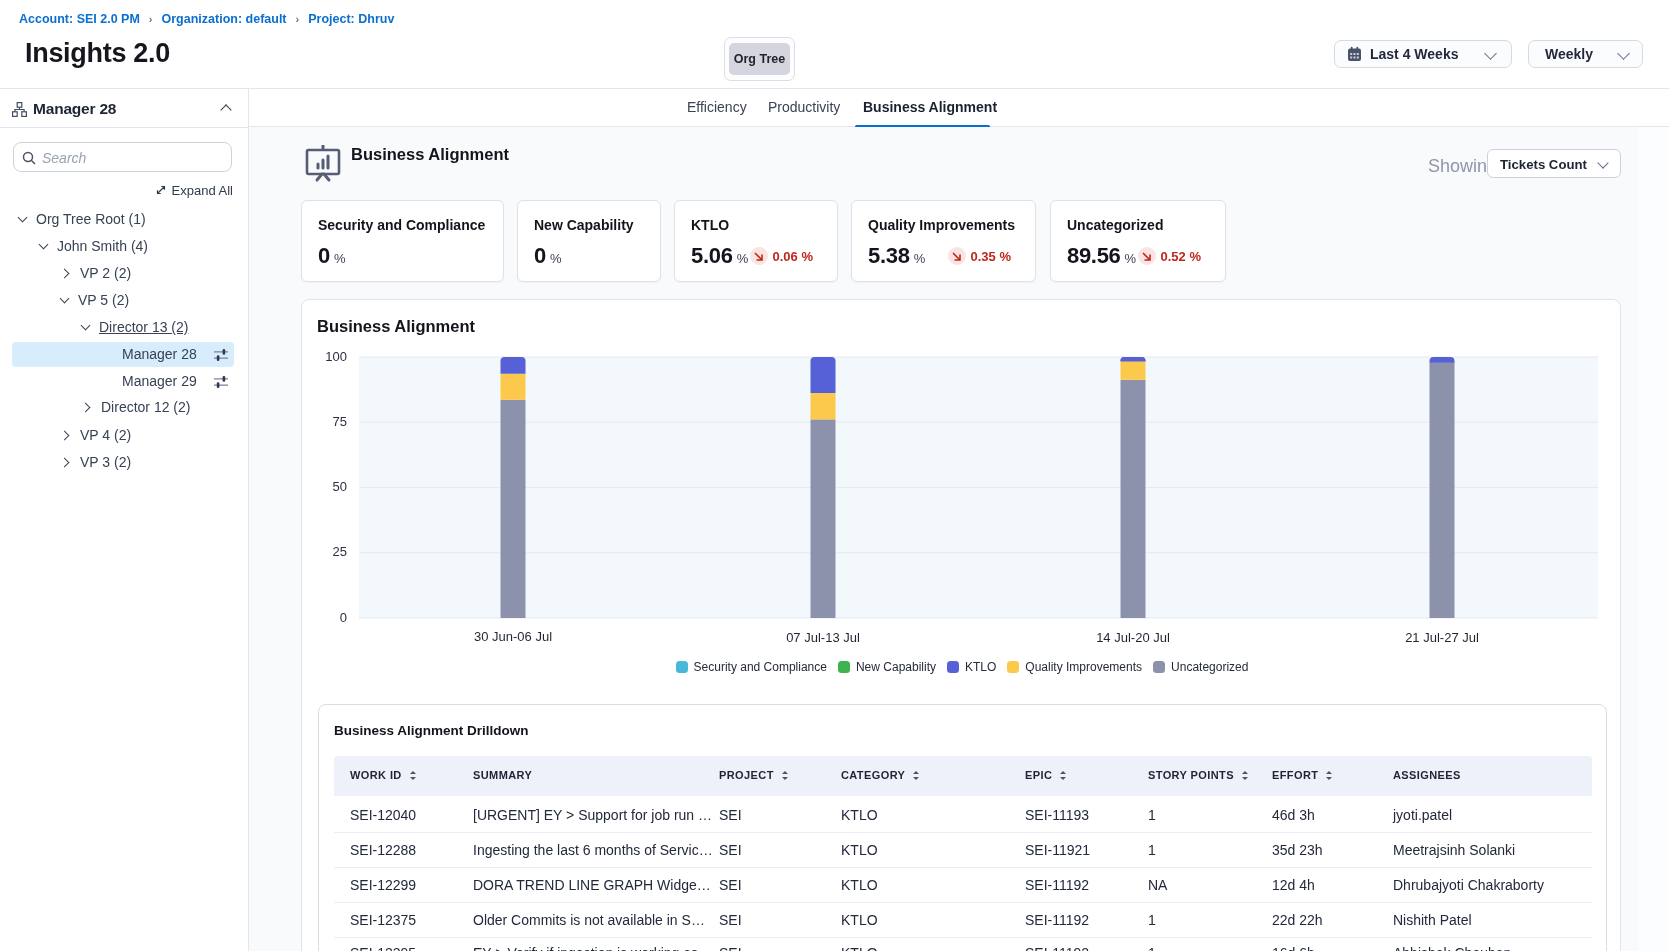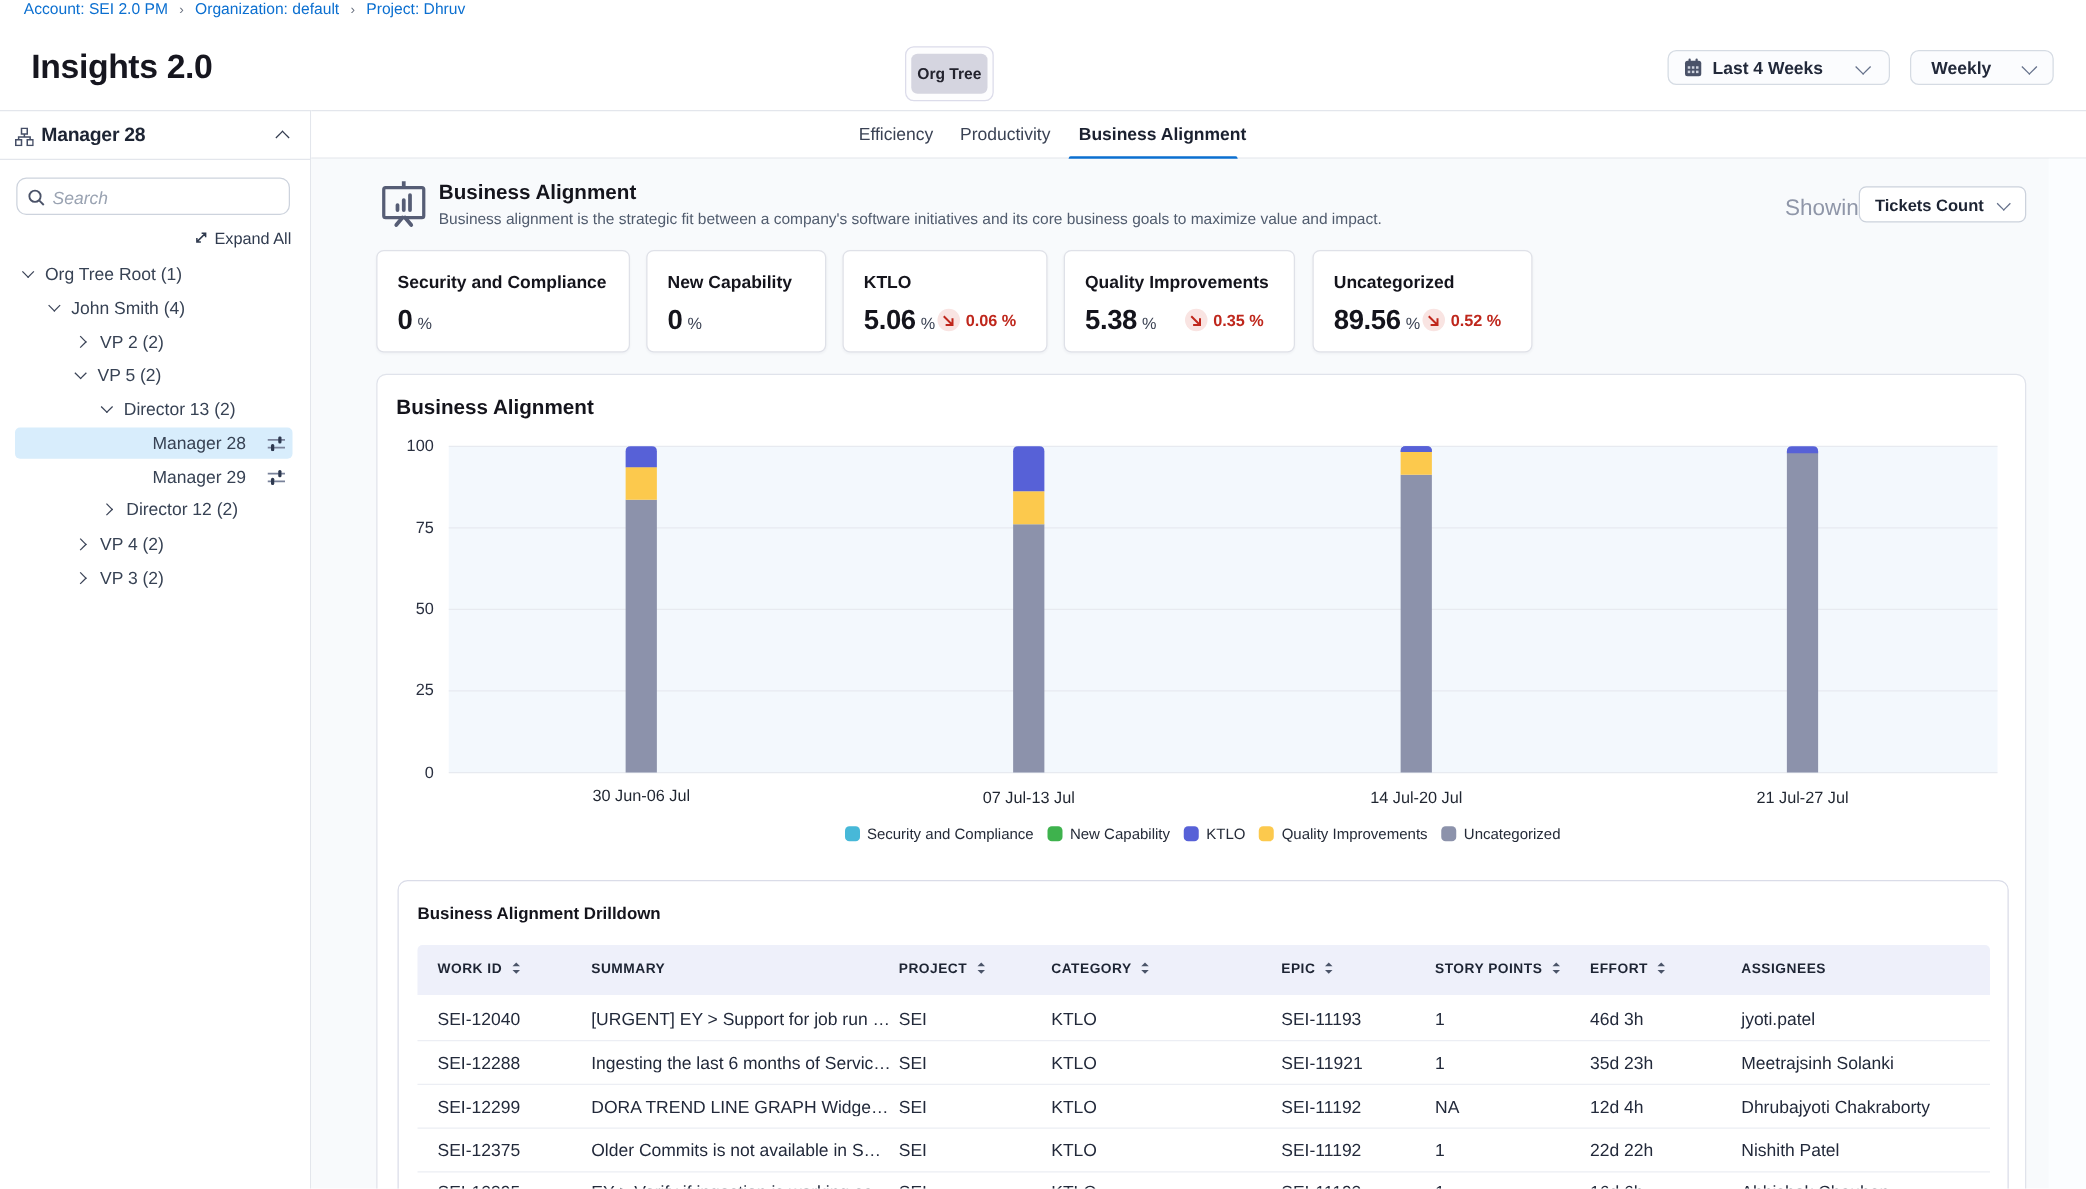--- a/index.html
+++ b/index.html
@@ -1,20 +1,20 @@
 <!DOCTYPE html>
 <html><head>
 <meta charset="utf-8">
 <style>
 * { margin:0; padding:0; box-sizing:border-box; }
 html,body { width:1669px; height:951px; overflow:hidden; }
 body { font-family:"Liberation Sans", sans-serif; background:#fff; color:#1c2331; position:relative; }
 
 
-#breadcrumb { position:absolute; left:19px; top:0; font-size:12.5px; color:#0b6fd0; }
+#breadcrumb { position:absolute; left:19px; top:12px; font-size:12.5px; color:#0b6fd0;font-weight:bold; }
 #breadcrumb a { color:#0b6fd0; text-decoration:none; }
 #breadcrumb .sep { color:#6b7280; margin:0 9px; font-size:11px; }
 #title { position:absolute; left:25px; top:38px; font-size:27px; font-weight:bold; color:#16161f; letter-spacing:-0.3px; }
 #orgtreebtn { position:absolute; left:724px; top:37px; width:71px; height:44px; background:#fdfdfe; border:1px solid #dcdcea; border-radius:7px; }
 #orgtreebtn .inner { position:absolute; left:4px; top:5px; right:4px; bottom:5px; background:#d5d5e0; border-radius:5px; display:flex; align-items:center; justify-content:center; font-size:12.5px; font-weight:bold; color:#23232e; }
 .dd { position:absolute; background:#fbfcfe; border:1px solid #d5dbe3; border-radius:7px; display:flex; align-items:center; font-weight:bold; font-size:14px; color:#22293a; }
 #dd1 { left:1334px; top:40px; width:178px; height:28px; padding-left:12px; }
 #dd2 { left:1528px; top:40px; width:115px; height:28px; padding-left:16px; }
 .chev { width:9px; height:9px; border-right:1.6px solid #64708a; border-bottom:1.6px solid #64708a; transform:rotate(45deg); position:absolute; }
 #dd1 .chev { right:16px; top:8px; }
@@ -125,21 +125,21 @@
     <span class="ph">Search</span>
   </div>
   <div id="expand"><svg width="12" height="12" viewBox="0 0 12 12" fill="none" stroke="#2f3a4e" stroke-width="1.2" style="margin-right:5px;vertical-align:-1px">
         <path d="M2.5 9.5 L9.5 2.5 M6.3 2.5 H9.5 V5.7 M5.7 9.5 H2.5 V6.3"></path>
       </svg>Expand All</div>
   <div id="hl"></div>
   <div class="trow" style="left:19px; top:118px;"><span class="tchev down"></span><span style="margin-left:10px">Org Tree Root (1)</span></div>
   <div class="trow" style="left:40px; top:145px;text-align:center;"><span class="tchev down"></span><span style="margin-left:10px">John Smith (4)</span></div>
   <div class="trow" style="left:61px; top:172px;"><span class="tchev right"></span><span style="margin-left:12px">VP 2 (2)</span></div>
   <div class="trow" style="left:61px; top:199px;"><span class="tchev down"></span><span style="margin-left:10px">VP 5 (2)</span></div>
-  <div class="trow" style="left:82px; top:226px;"><span class="tchev down"></span><span style="margin-left:10px">Director 13 (2)</span></div>
+  <div class="trow" style="left:82px; top:226px;text-decoration:underline;"><span class="tchev down"></span><span style="margin-left:10px">Director 13 (2)</span></div>
   <div class="trow" style="left:122px; top:253px;">Manager 28</div>
   <div class="trow" style="left:122px; top:280px;">Manager 29</div>
   <div class="trow" style="left:82px; top:306px;"><span class="tchev right"></span><span style="margin-left:12px">Director 12 (2)</span></div>
   <div class="trow" style="left:61px; top:334px;"><span class="tchev right"></span><span style="margin-left:12px">VP 4 (2)</span></div>
   <div class="trow" style="left:61px; top:361px;"><span class="tchev right"></span><span style="margin-left:12px">VP 3 (2)</span></div>
   <svg class="sliders" style="position:absolute;left:214px;top:260px" width="14" height="12" viewBox="0 0 14 12">
       <path d="M0 2.9 H14 M0 9.1 H14" stroke="#79829a" stroke-width="1.3"></path>
       <rect x="8.6" y="0" width="2.6" height="5.8" rx="1.2" fill="#2e3950"></rect>
       <rect x="2.8" y="6.2" width="2.6" height="5.8" rx="1.2" fill="#2e3950"></rect>
     </svg>
@@ -161,21 +161,20 @@
   <div id="content">
     <div id="inner" style="position:absolute; left:-249px; top:-127px; width:1669px; height:951px;">
 
       <svg id="secicon" width="40" height="42" viewBox="0 0 40 42" fill="none" stroke="#565d75" stroke-width="2.6">
           <path d="M20 2 V7" stroke-width="3"></path>
           <rect x="4" y="7" width="32" height="24" rx="1.5"></rect>
           <path d="M14 37 L19 31 M26 37 L21 31" stroke-width="3" stroke-linecap="round"></path>
           <path d="M15 25 V21 M20 25 V17 M25 25 V13" stroke-width="3" stroke-linecap="round"></path>
         </svg>
       <div id="sectitle">Business Alignment</div>
-      <div id="secdesc">Business alignment is the strategic fit between a company's software initiatives and its core business goals to maximize value and impact.</div>
       <div id="showing">Showing</div>
       <div id="showdd">
           <span>Tickets Count</span>
           <span class="chev"></span>
         </div>
 
       <div class="card" style="left:301px; width:203px;">
         <div class="ct">Security and Compliance</div>
         <div class="cv">0<span class="pc">%</span></div>
       </div>

